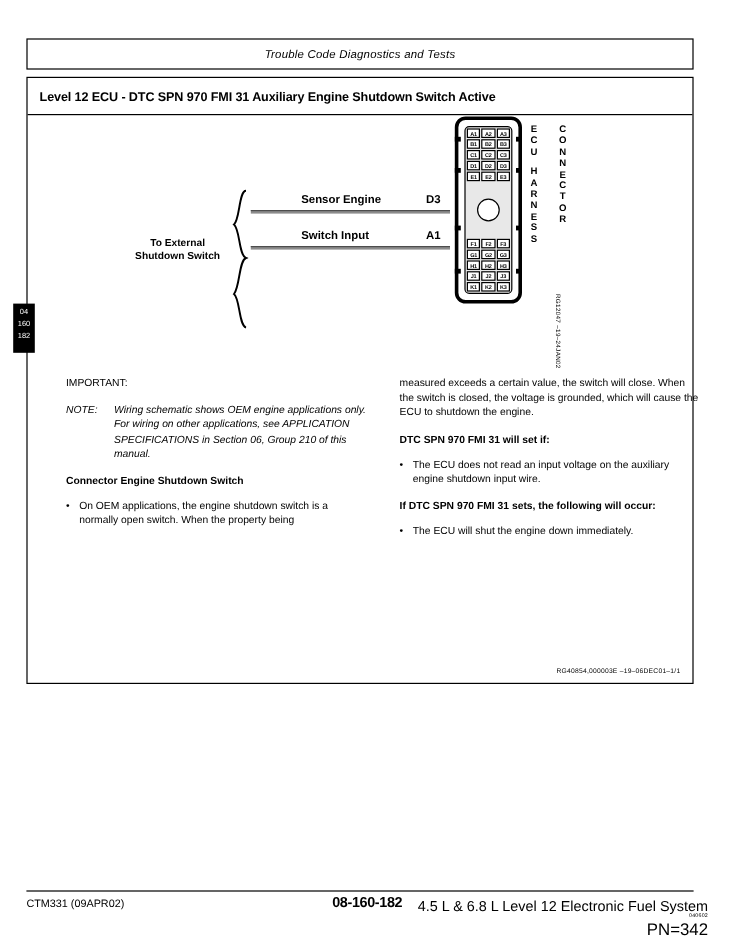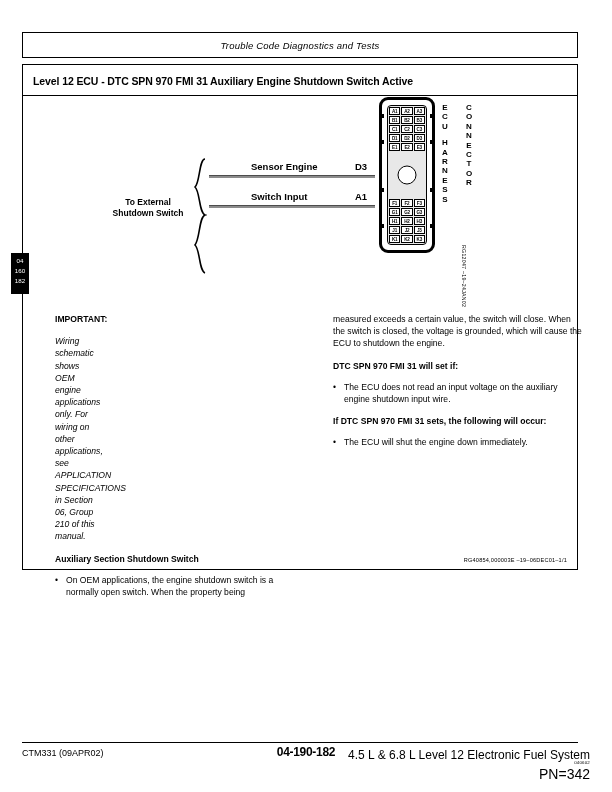--- a/index.html
+++ b/index.html
@@ -222,21 +222,21 @@
   }
   .col-left  { left: 32px; }
   .col-right { left: 310px; }
 
   .para { margin: 0 0 10px 0; }
 
   .hang {
     display: grid;
     grid-template-columns: 66px 1fr;
     column-gap: 0px;
-    font-weight: bold;
+    font-weight: normal;
   }
   .hang-note {
     display: grid;
     grid-template-columns: 40px 1fr;
     font-style: italic;
     font-weight: normal;
   }
   .subhead {
     font-weight: bold;
     margin: 0 0 9px 0;
@@ -424,24 +424,25 @@
 
     <div class="fig-ref">RG12047  –19–24JAN02</div>
   </div>
 
   <div class="col col-left">
     <div class="para hang">
       <div>IMPORTANT:</div>
     </div>
 
     <div class="para hang hang-note">
+      <div>NOTE:</div>
       <div>Wiring schematic shows OEM engine applications only. For wiring on other applications, see APPLICATION SPECIFICATIONS in Section 06, Group 210 of this manual.</div>
     </div>
 
-    <div class="subhead">Auxiliary Section Shutdown Switch</div>
+    <div class="subhead">Connector Engine Shutdown Switch</div>
 
     <div class="bullet">
       <div class="bullet-dot">•</div>
       <div>On OEM applications, the engine shutdown switch is a normally open switch. When the property being</div>
     </div>
   </div>
 
   <div class="col col-right">
     <div class="para">measured exceeds a certain value, the switch will close. When the switch is closed, the voltage is grounded, which will cause the ECU to shutdown the engine.</div>
 
@@ -464,16 +465,16 @@
 </div>
 
 <div class="margin-tab">
   <div>04</div>
   <div>160</div>
   <div>182</div>
 </div>
 
 <div class="footer-rule"></div>
 <div class="footer-left">CTM331 (09APR02)</div>
-<div class="footer-center">04-190-182</div>
+<div class="footer-center">08-160-182</div>
 <div class="footer-right">4.5 L &amp; 6.8 L Level 12 Electronic Fuel System</div>
 <div class="footer-date">040602</div>
 <div class="footer-pn">PN=342</div>
 
 </body></html>

